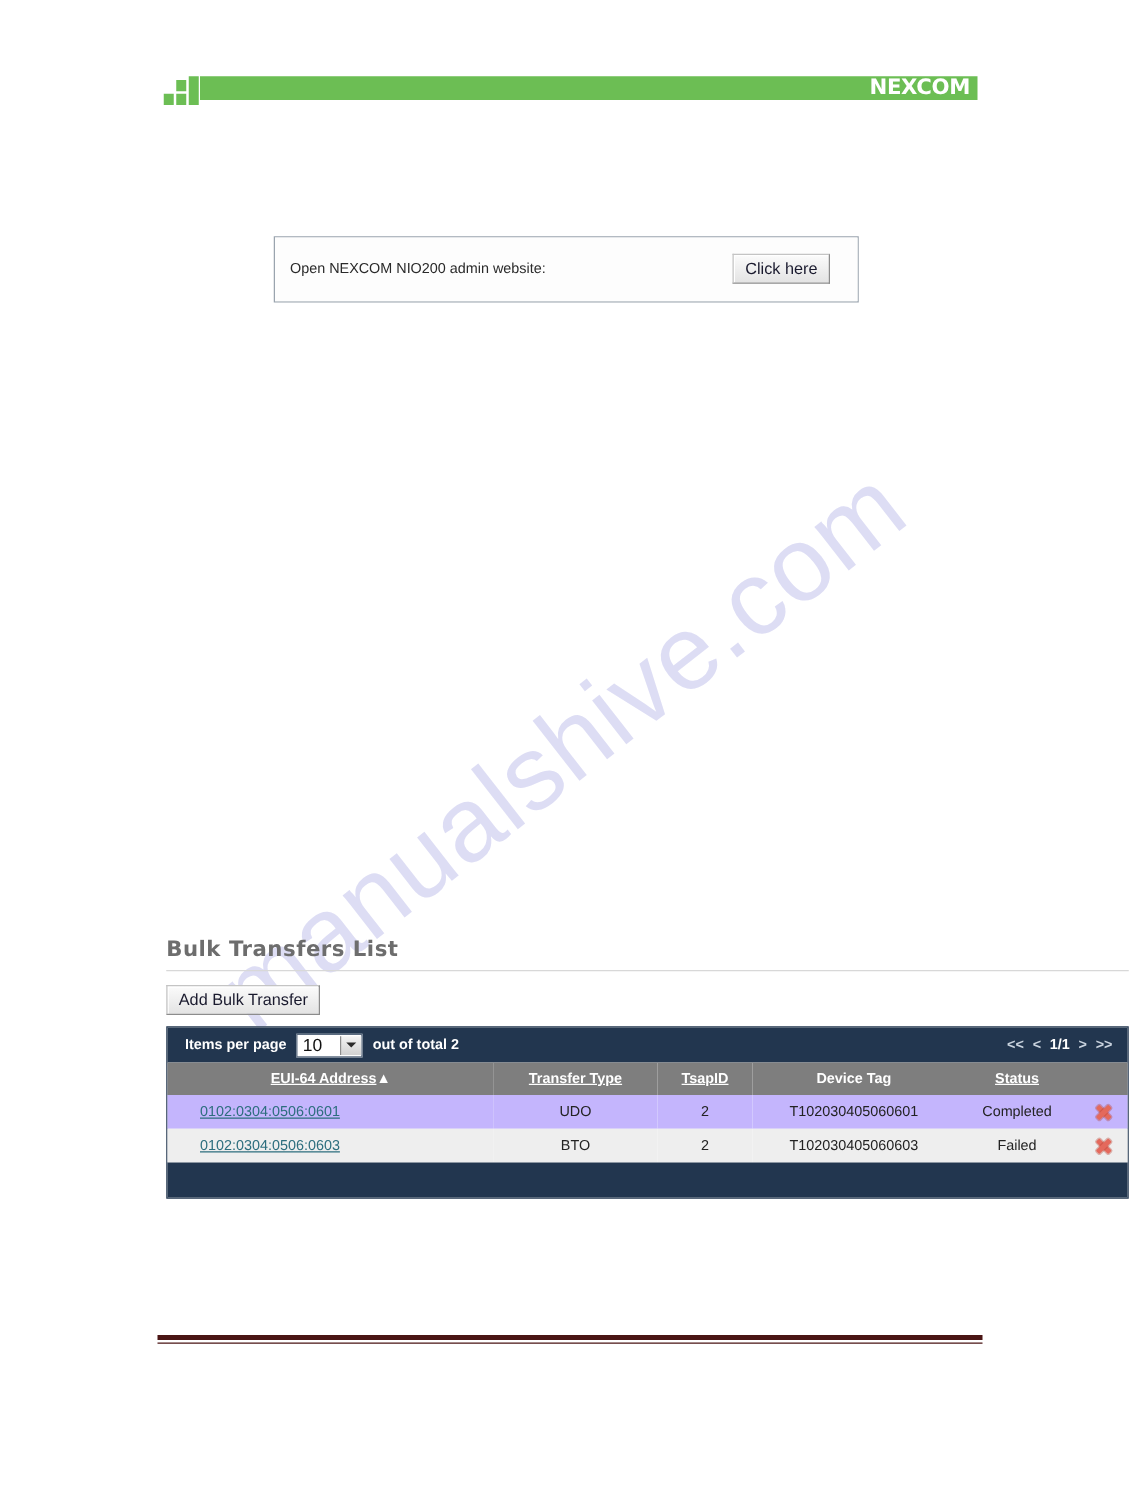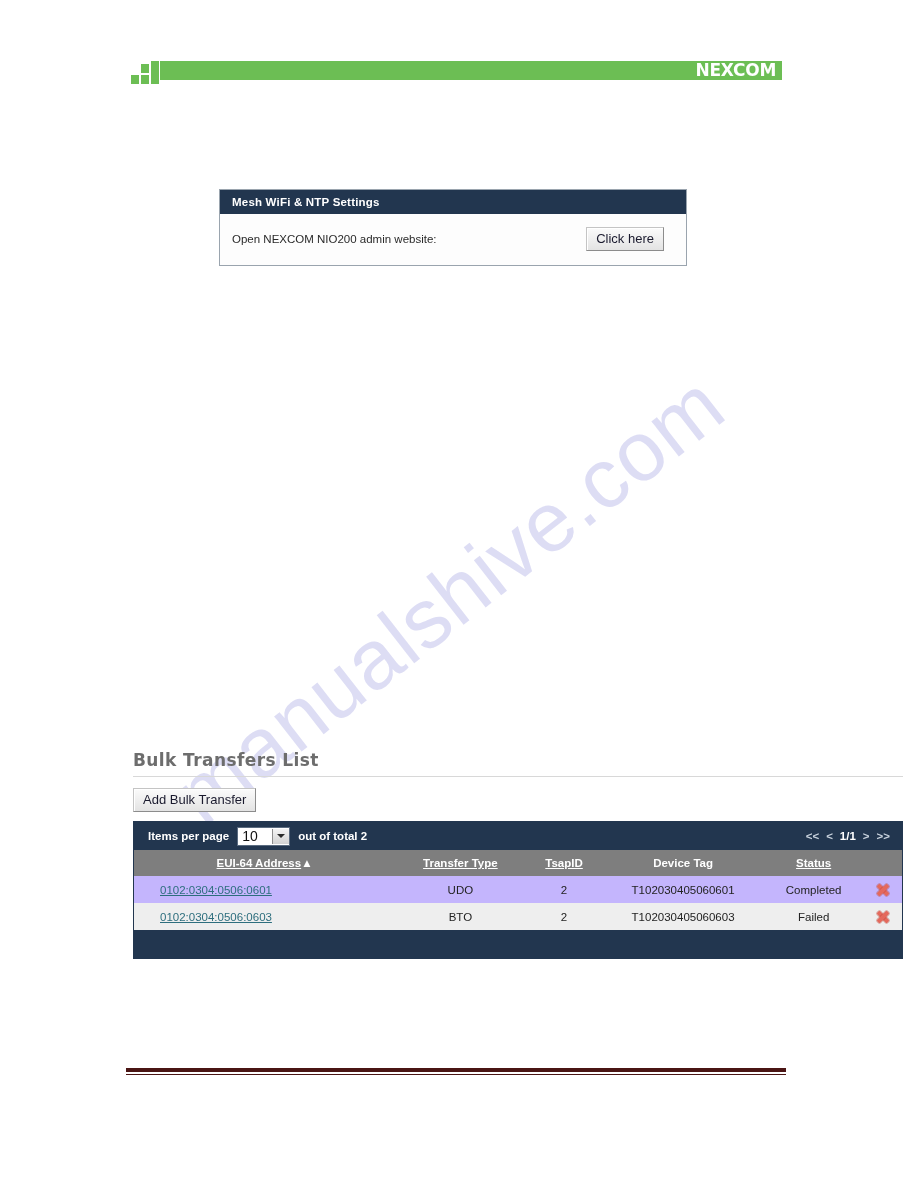--- a/index.html
+++ b/index.html
@@ -310,21 +310,20 @@
     <span class="lb2"></span>
     <span class="lb3"></span>
     <span class="lb4"></span>
   </div>
   <div class="header-bar">
     <div class="brand">NEXCOM</div>
   </div>
 </div>
 
 <div class="panel">
-  <div class="panel-title">Mesh WiFi &amp; NTP Settings</div>
   <div class="panel-body">
     <div class="panel-label">Open NEXCOM NIO200 admin website:</div>
     <div class="btn">Click here</div>
   </div>
 </div>
 
 <div class="section">
 
   <div class="section-title">Bulk Transfers List</div>
   <div class="section-rule"></div>

